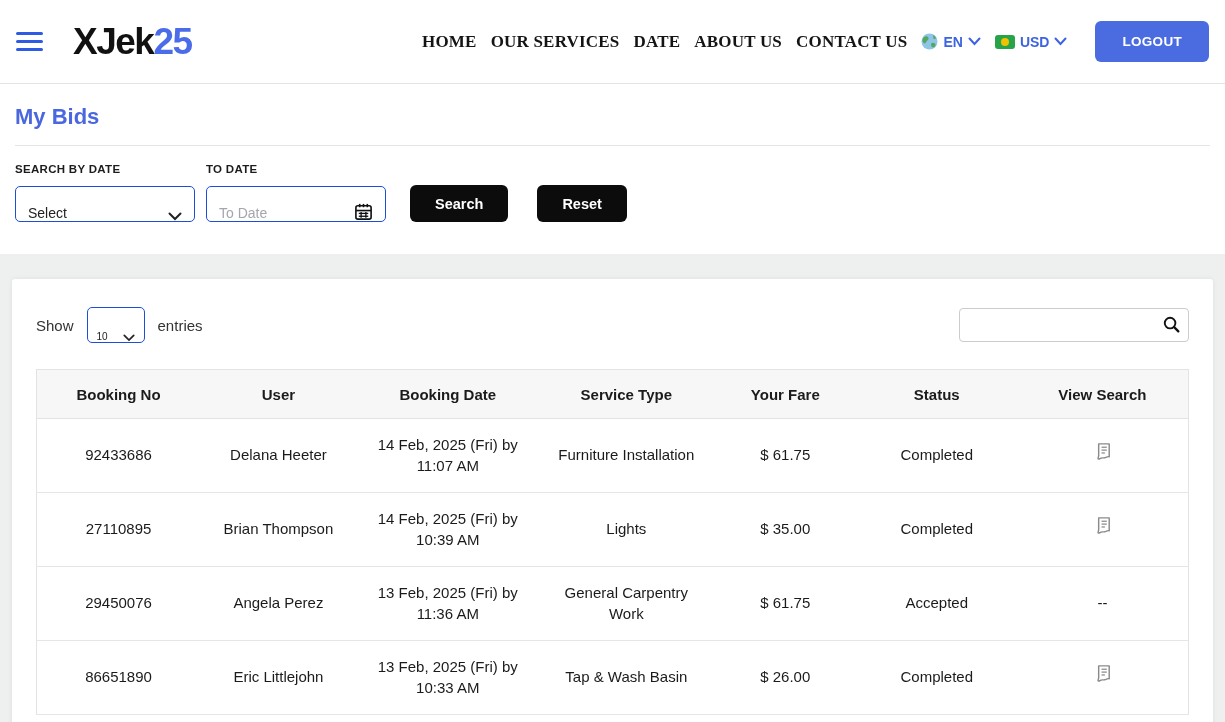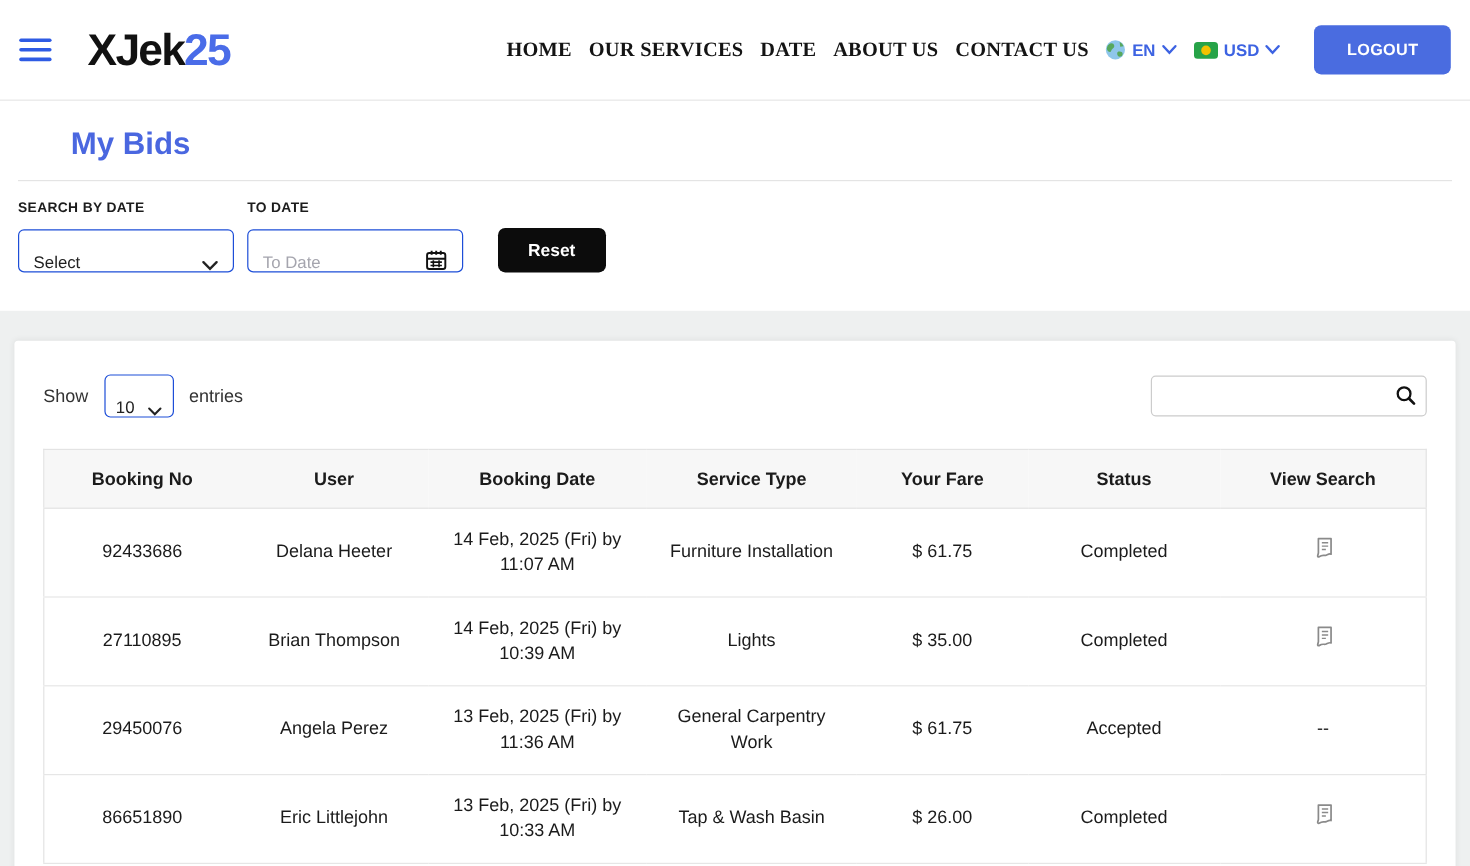--- a/index.html
+++ b/index.html
@@ -30,21 +30,21 @@
   .flag { width: 20px; height: 14px; background: #27a348; border-radius: 3px;
     display: inline-flex; align-items: center; justify-content: center; }
   .flag i { width: 8px; height: 8px; background: #f2c200; border-radius: 50%; display: block; }
   .logout-btn { margin-left: 14px; background: #4a6ce0; color: #fff; border: 0;
     border-radius: 6px; padding: 13px 27px; font-size: 13.5px; font-weight: 700;
     font-family: inherit; letter-spacing: .3px; cursor: pointer; }
 
   
   .top-section { background: #fff; padding-bottom: 32px; }
   .page-head { padding: 20px 15px 15px; }
-  .page-title { font-size: 26px; font-weight: 600; color: #4a67e0; margin-left: 44px; }
+  .page-title { font-size: 22px; font-weight: 600; color: #4a67e0; }
   .head-divider { border-bottom: 1px solid #e4e4e4; margin: 0 15px; }
 
   .filters { display: flex; align-items: flex-end; padding: 17px 15px 0; gap: 11px; }
   .filter-group { display: flex; flex-direction: column; }
   .filter-label { font-size: 11.5px; font-weight: 700; color: #1c1c1c;
     letter-spacing: .3px; margin-bottom: 11px; }
   .control { width: 180px; height: 36px; border: 1px solid #1d4ed8; border-radius: 5px;
     display: flex; align-items: flex-end; padding: 0 12px; background: #fff;
     font-size: 14px; cursor: pointer; }
   .control .grow { flex: 1 1 auto; }
@@ -57,21 +57,21 @@
   .btn-search { margin-left: 13px; }
   .btn-reset { margin-left: 18px; }
   .icon-btn { background: none; border: 0; padding: 0; cursor: pointer; display: flex; }
 
   
   .content-area { padding: 25px 12px 0; }
   .card { background: #fff; border-radius: 3px; box-shadow: 0 0 5px rgba(0,0,0,.07);
     padding: 28px 24px 20px; min-height: 470px; }
   .table-toolbar { display: flex; align-items: center; margin-bottom: 26px; }
   .show-label, .entries-label { font-size: 15px; color: #333; }
-  .page-size { width: 58px; height: 36px; margin: 0 13px; padding: 0 9px; font-size: 14px; }
+  .page-size { width: 58px; height: 36px; margin: 0 13px; padding: 0 9px; font-size: 10px; }
   .table-search { margin-left: auto; position: relative; }
   .table-search input { width: 230px; height: 34px; border: 1px solid #ccc; border-radius: 4px;
     padding: 0 32px 0 10px; font-size: 14px; font-family: inherit; outline: none; }
   .table-search .search-ic { position: absolute; right: 8px; top: 7px; }
 
   table.bids { width: 100%; border-collapse: collapse; table-layout: fixed;
     border: 1px solid #e3e3e3; }
   .bids th { background: #f7f7f7; height: 49px; font-size: 15px; font-weight: 600;
     color: #1b1b1b; text-align: center; border-bottom: 1px solid #e3e3e3; padding: 0 8px; }
   .bids td { height: 74px; font-size: 15px; color: #1b1b1b; text-align: center;
@@ -165,20 +165,21 @@
               <line x1="14" y1="2" x2="14" y2="5.5" stroke="#111" stroke-width="1.7"></line>
               <line x1="5" y1="12" x2="15" y2="12" stroke="#111" stroke-width="1.4"></line>
               <line x1="5" y1="15" x2="15" y2="15" stroke="#111" stroke-width="1.4"></line>
               <line x1="7.5" y1="10.5" x2="7.5" y2="16.5" stroke="#111" stroke-width="1.4"></line>
               <line x1="12.5" y1="10.5" x2="12.5" y2="16.5" stroke="#111" stroke-width="1.4"></line>
             </svg>
         </button>
       </div>
     </div>
 
+    <button class="btn-dark btn-search">Search</button>
     <button class="btn-dark btn-reset">Reset</button>
   </div>
 </section>
 
 <main class="content-area">
   <div class="card">
 
     <div class="table-toolbar">
       <span class="show-label">Show</span>
       <div class="control fake-select page-size">

